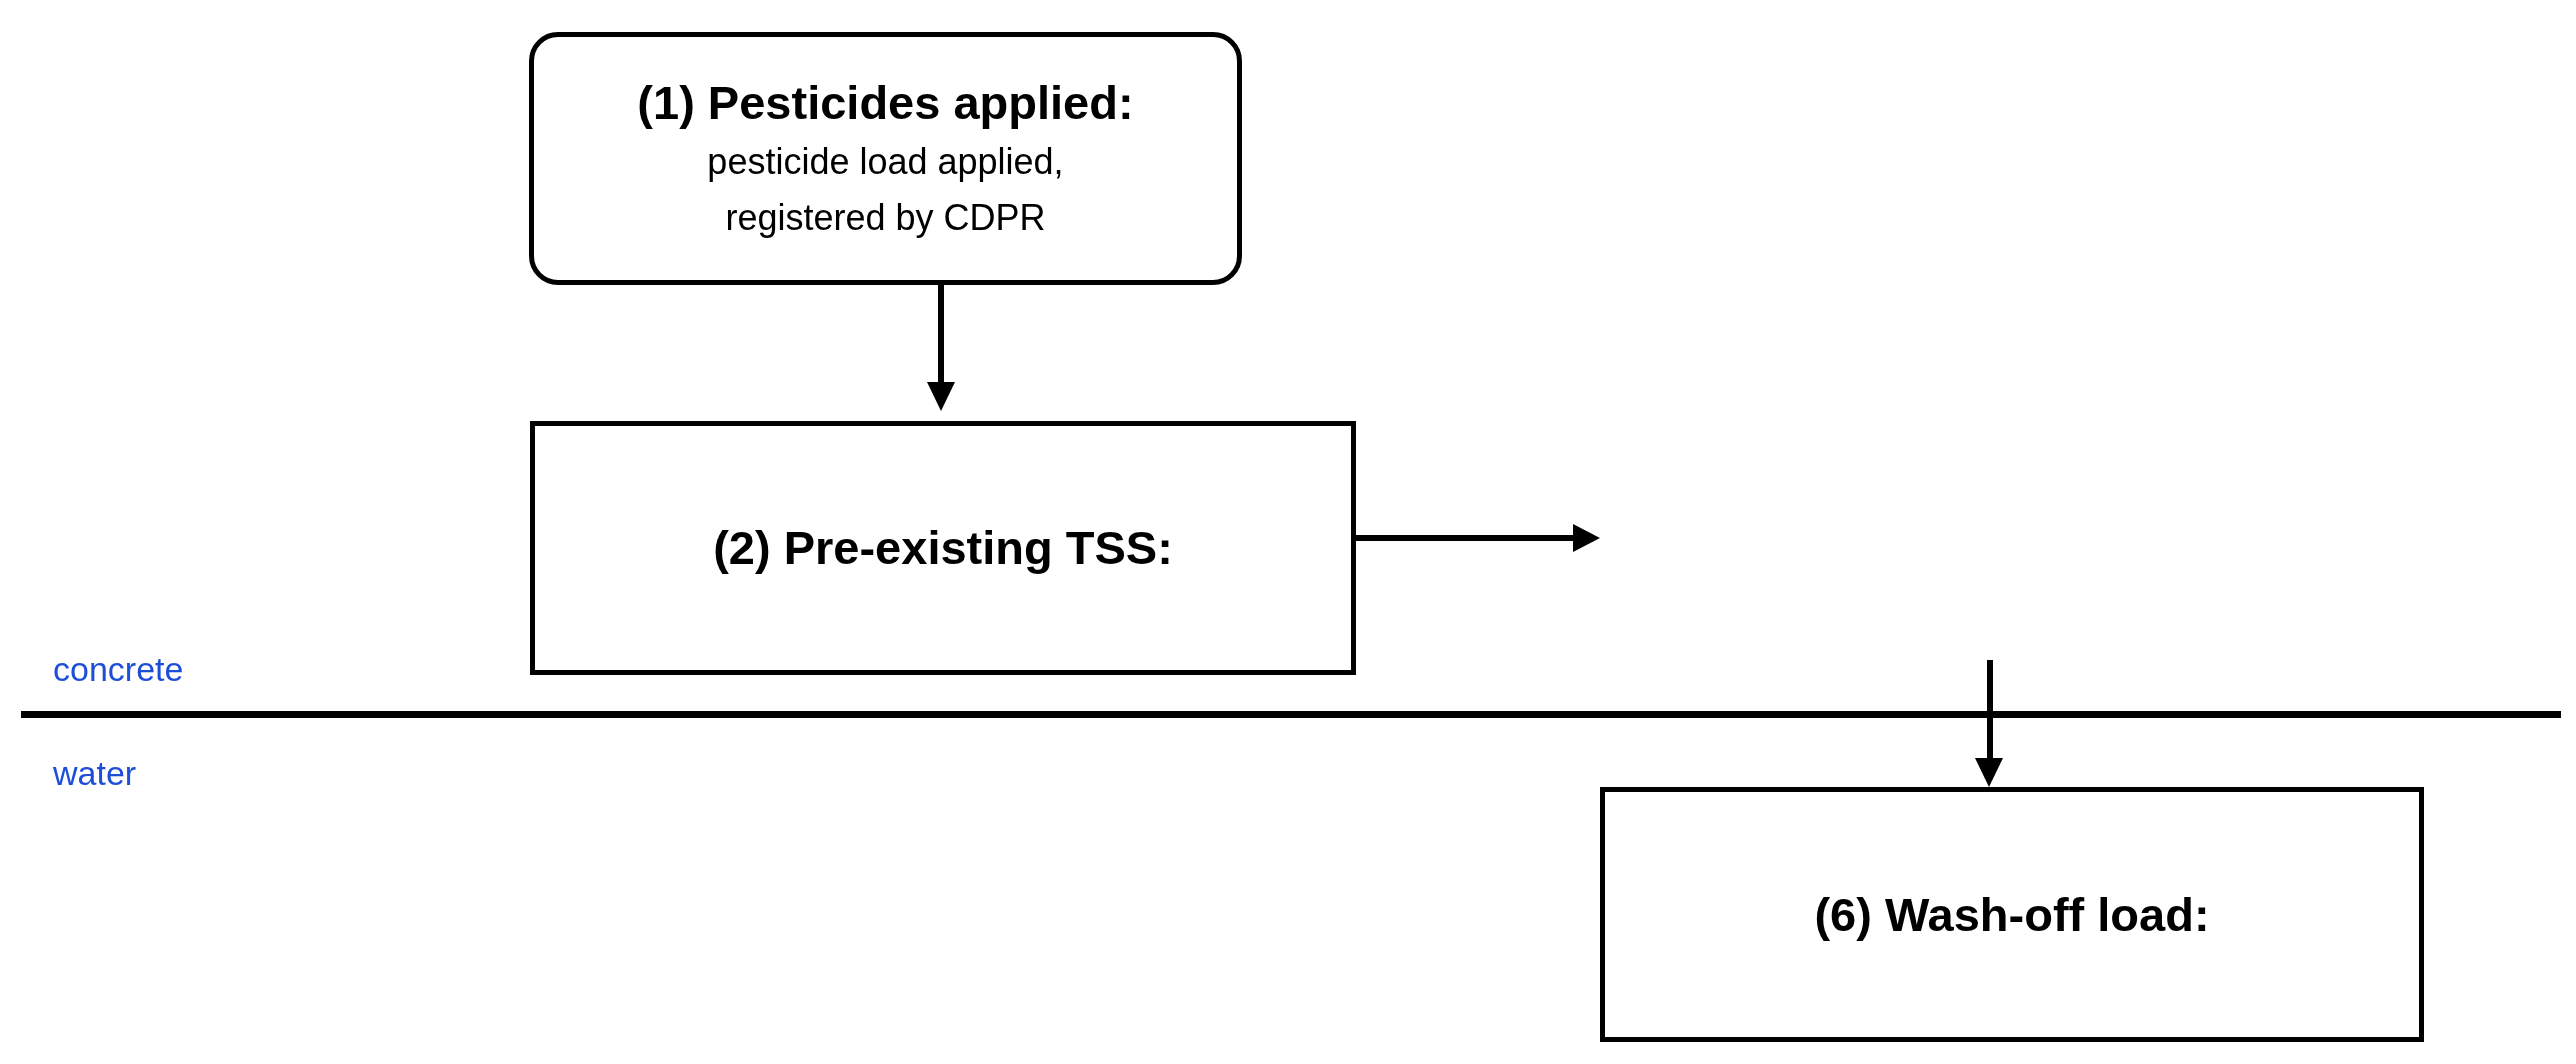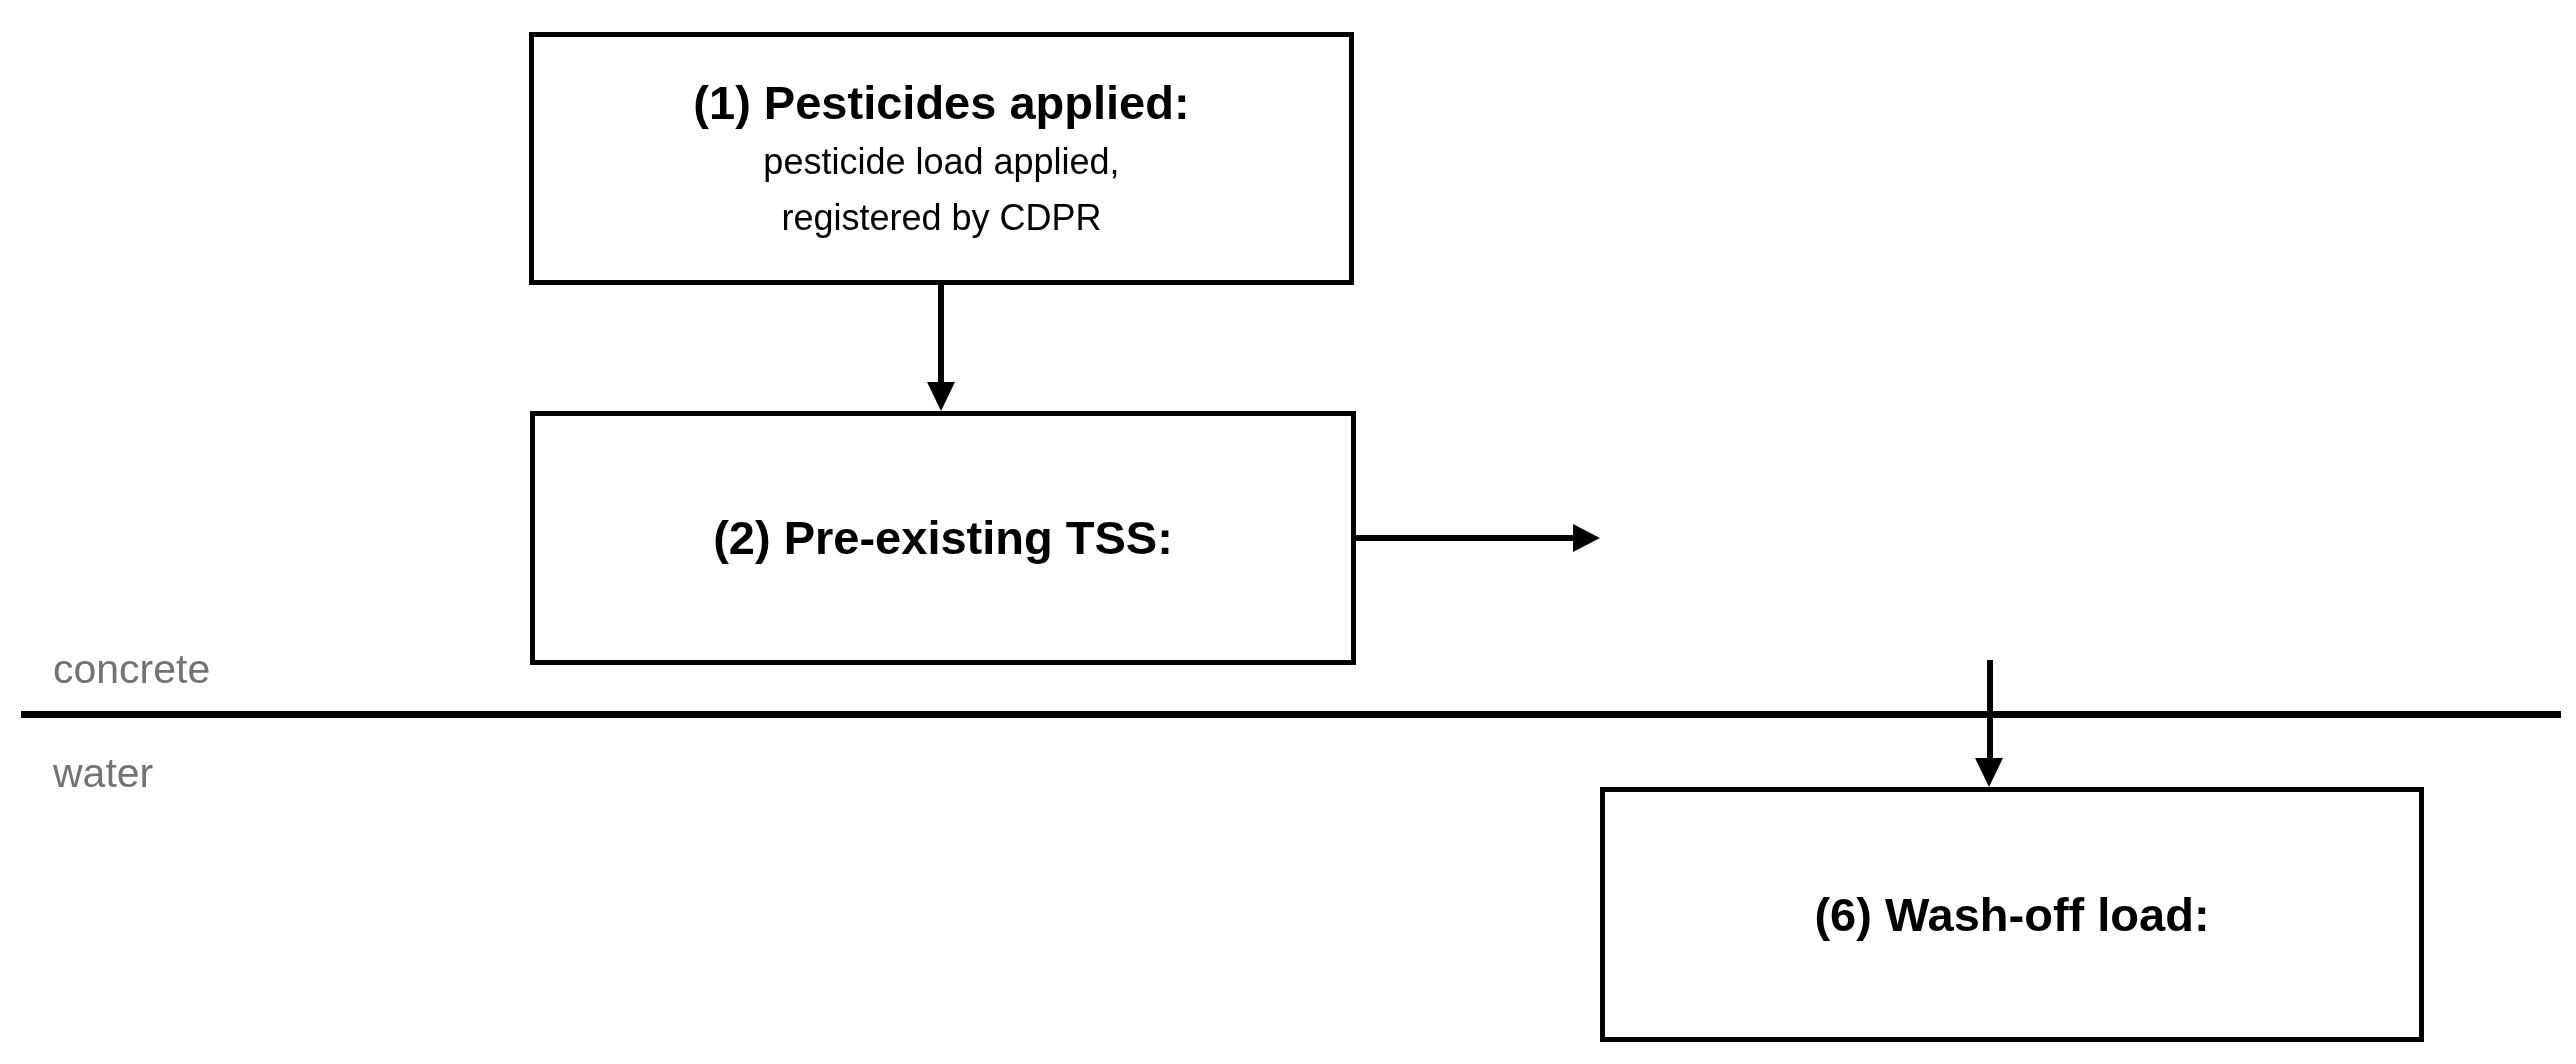--- a/index.html
+++ b/index.html
@@ -33,22 +33,22 @@
     font-weight: bold;
     line-height: 1.35;
     white-space: nowrap;
   }
   .box-body {
     font-size: 36px;
     font-weight: normal;
     line-height: 1.55;
     white-space: pre-line;
   }
-  #box1 { left: 529px;  top: 32px;  width: 825px; height: 253px; }
-  #box2 { left: 530px;  top: 411px; width: 826px; height: 254px; }
+  #box1 { left: 529px;  top: 32px;  width: 713px; height: 253px; border-radius: 29px; }
+  #box2 { left: 530px;  top: 421px; width: 826px; height: 254px; }
   #box3 { left: 1600px; top: 407px; width: 824px; height: 253px; }
   #box4 { left: 1600px; top: 787px; width: 824px; height: 255px; }
 
   .vline, .hline {
     position: absolute;
     background: #000000;
   }
   
   #a12-line { left: 938px; top: 284px; width: 5.9px; height: 99px; }
   #a12-head {
@@ -74,23 +74,23 @@
     width: 0; height: 0;
     border-left: 14.3px solid transparent;
     border-right: 14.3px solid transparent;
     border-top: 29px solid #000000;
   }
   
   #divider { left: 21px; top: 711px; width: 2540px; height: 6.7px; }
 
   .zone-label {
     position: absolute;
-    font-size: 41px;
+    font-size: 34px;
     line-height: 42px;
-    color: #737373;
+    color: #1d4ed8;
     white-space: nowrap;
   }
   #label-concrete { left: 53px; top: 648px; }
   #label-water    { left: 53px; top: 752px; }
 </style>
 </head>
 <body>
 
 <div id="canvas">
 

